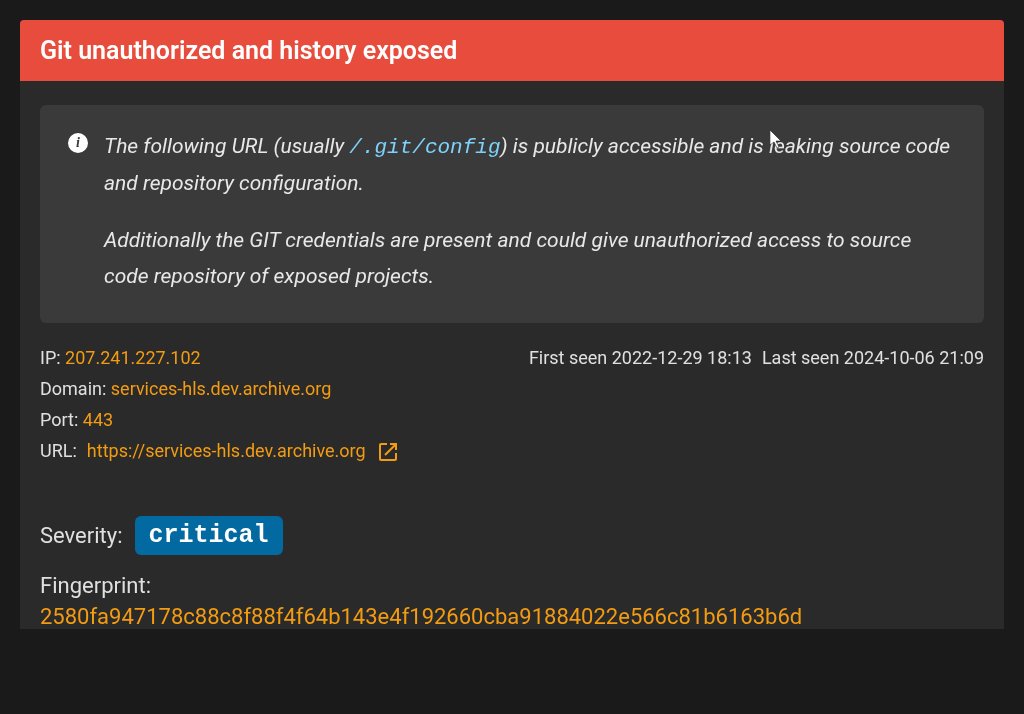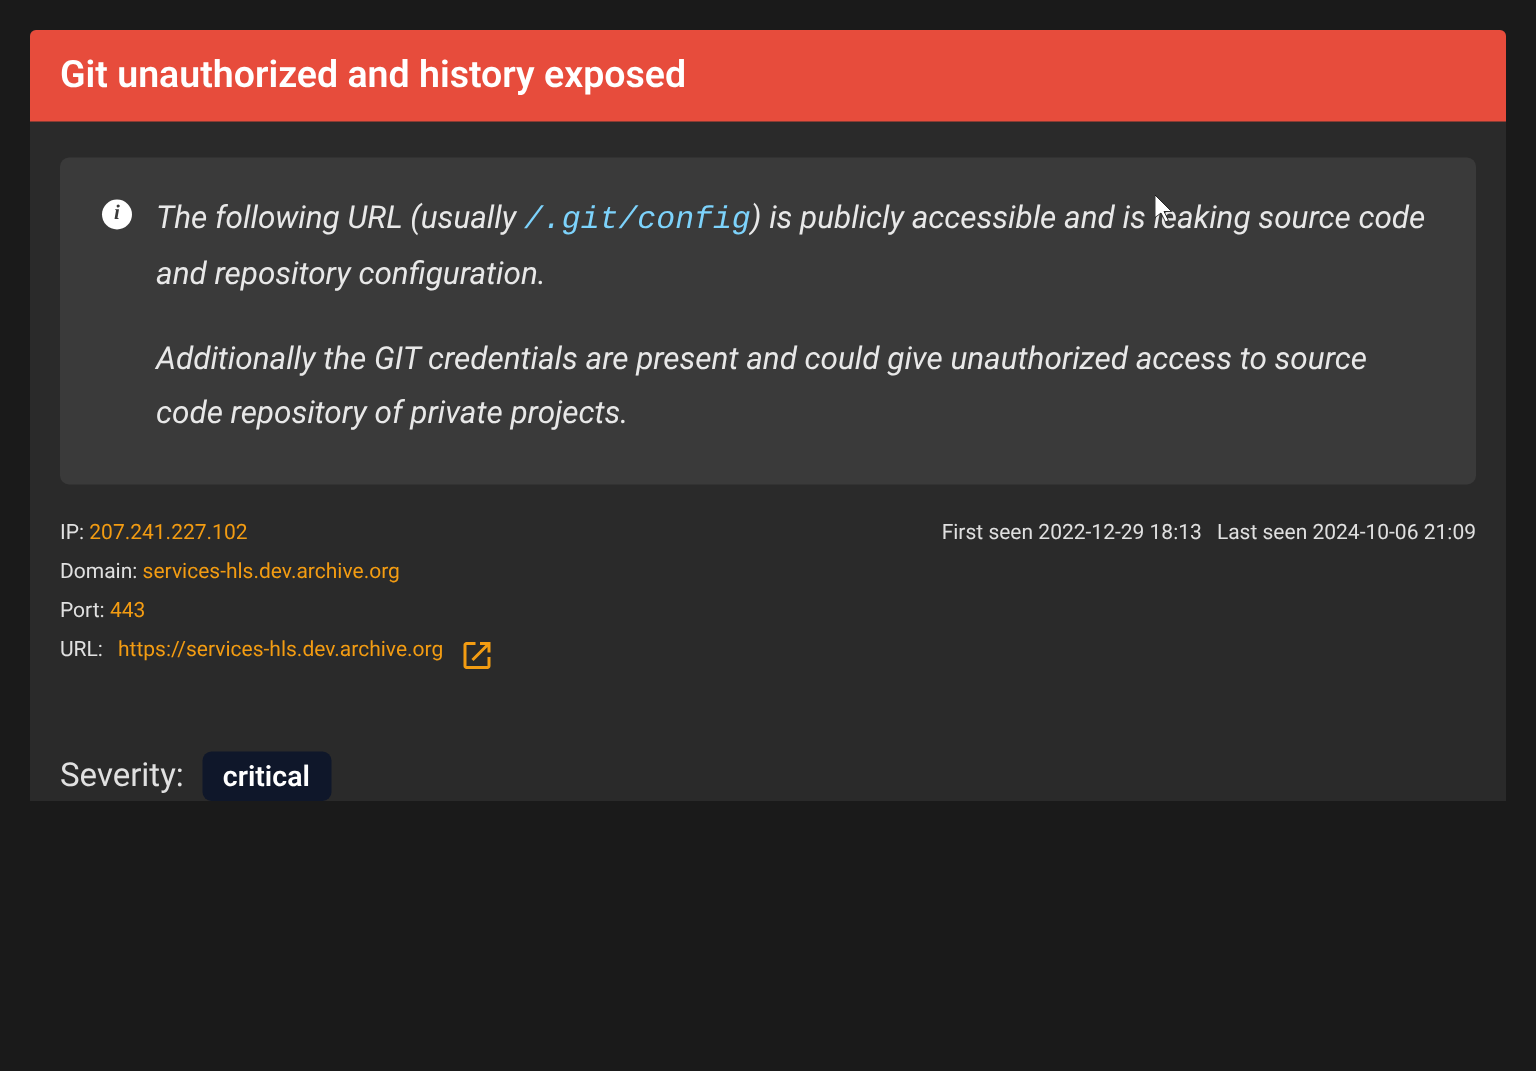--- a/index.html
+++ b/index.html
@@ -77,21 +77,21 @@
       flex-direction: column;
       gap: 10px;
     }
     .details-right {
       display: flex;
       flex-direction: row;
       gap: 10px;
       text-align: right;
     }
     .kv {
-      font-size: 14px;
+      font-size: 18px;
       color: #e0e0e0;
     }
     .kv .label {
       color: #e0e0e0;
     }
     .kv .value-link {
       color: #f39c12;
     }
     .url-row {
       display: flex;
@@ -104,26 +104,27 @@
       align-items: center;
     }
     .severity-row {
       margin-top: 52px;
       display: flex;
       align-items: center;
       gap: 12px;
       font-size: 22px;
     }
     .badge {
-      background: #0f172a;
+      background: #0369a1;
       color: #fff;
       padding: 5px 14px;
       border-radius: 6px;
-      font-size: 19px;
+      font-size: 25px;
       font-weight: 600;
+      font-family: Liberation Mono, monospace;
     }
     .fingerprint-row {
       margin-top: 18px;
       font-size: 22px;
     }
     .fingerprint-label {
       color: #e0e0e0;
     }
     .fingerprint-value {
       color: #f39c12;
@@ -147,21 +148,21 @@
     <span>Git unauthorized and history exposed</span>
   </div>
   <div class="content">
 
     <div class="info-box">
       <div class="info-icon">i</div>
       <div class="info-text">
         <div>
           <span>The following URL (usually </span><span class="code">/.git/config</span><span>) is publicly accessible and is leaking source code and repository configuration.</span>
         </div>
-        <div class="info-para2">Additionally the GIT credentials are present and could give unauthorized access to source code repository of private projects.</div>
+        <div class="info-para2">Additionally the GIT credentials are present and could give unauthorized access to source code repository of exposed projects.</div>
       </div>
     </div>
 
     <div class="details-row">
       <div class="details-left">
         <div class="kv">
           <span class="label">IP: </span><span class="value-link">207.241.227.102</span>
         </div>
         <div class="kv">
           <span class="label">Domain: </span><span class="value-link">services-hls.dev.archive.org</span>
@@ -188,19 +189,23 @@
           <span>Last seen </span><span>2024-10-06 21:09</span>
         </div>
       </div>
     </div>
 
     <div class="severity-row">
       <span>Severity:</span>
       <span class="badge">critical</span>
     </div>
 
+    <div class="fingerprint-row">
+      <div class="fingerprint-label">Fingerprint:</div>
+      <div class="fingerprint-value">2580fa947178c88c8f88f4f64b143e4f192660cba91884022e566c81b6163b6d</div>
+    </div>
 
   </div>
 </div>
 
 <svg class="cursor" width="14" height="20" viewBox="0 0 14 20">
   <path d="M0 0 L0 15 L4 12 L7 18 L9 17 L6 11 L11 11 Z" fill="#fff" stroke="#000" stroke-width="0.5"></path>
 </svg>
 
 </body></html>

